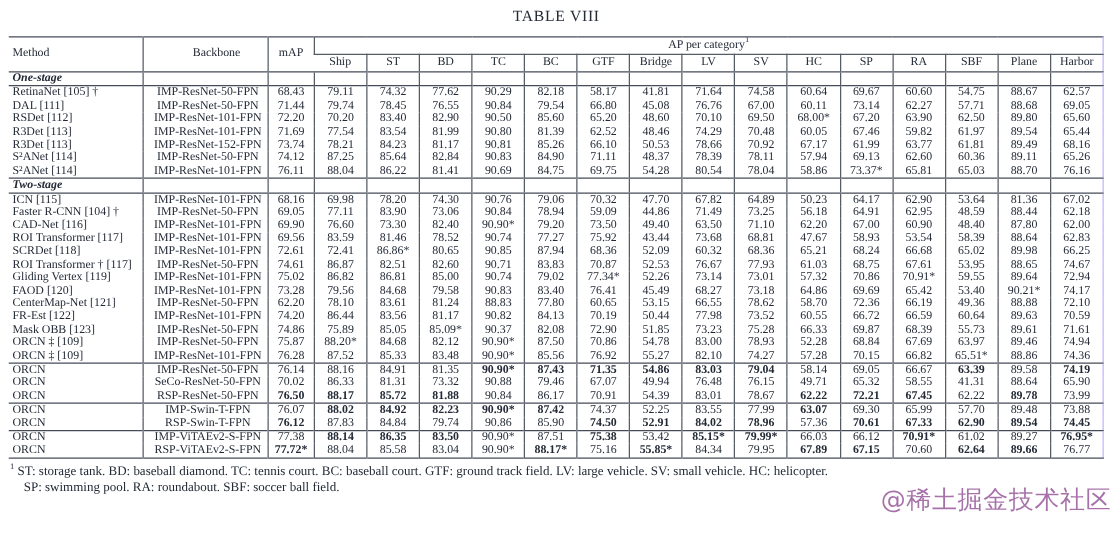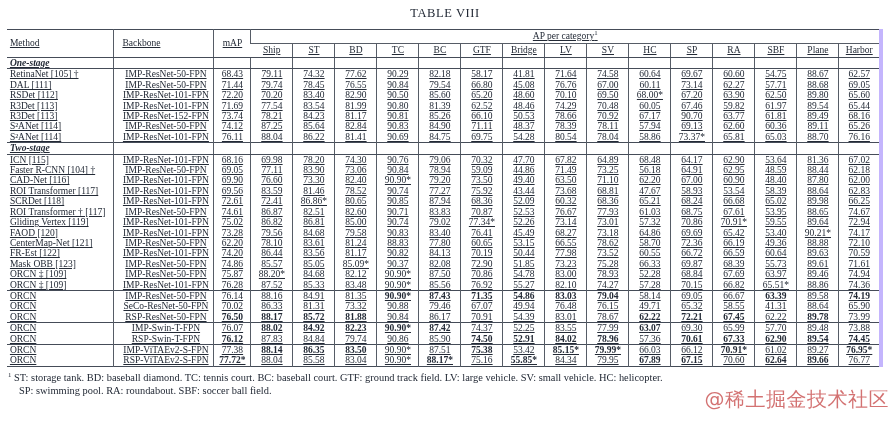--- a/index.html
+++ b/index.html
@@ -2,40 +2,40 @@
 <html><head>
 <meta charset="utf-8">
 <style>
   html,body{margin:0;padding:0;background:#ffffff;width:890px;height:431px;overflow:hidden;
     font-family:"Liberation Serif","DejaVu Serif",serif;color:#232a36;}
   .page{position:relative;width:890px;height:336px;}
   .title{ text-align:center;font-size:12.5px;letter-spacing:.6px;padding-top:6px;}
   .caption{ text-align:center;font-variant:small-caps;font-size:10.3px;line-height:13px;
     max-width:848px;margin:1px auto 0;}
   table{border-collapse:collapse;table-layout:fixed;width:876px;margin:8px auto 0;
-    border-top:1.4px solid #454c58;border-bottom:1.8px solid #454c58;border-right:4px solid #c4b5fd;text-decoration:underline;}
+    border-top:1.4px solid #454c58;border-bottom:1.8px solid #454c58;border-right:1px solid #c4b5fd;}
   th,td{font-weight:normal;font-size:9.5px;line-height:10.4px;height:10px;padding:0 1px;
     text-align:center;overflow:hidden;white-space:nowrap;}
   th+th,td+td{border-left:1px solid #565c66;}
   thead th{height:13px;line-height:13px;}
   thead tr.h2 th{border-bottom:1px solid #454c58;}
   th.rspan{border-bottom:1px solid #454c58;}
   th.apgroup{border-bottom:1px solid #565c66;}
   td.mcol,th.mcol{text-align:left;padding-left:3px;}
   td.bcol,th.bcol{text-align:center;padding-left:5px;}
-  th.bcol{padding-left:8px;text-align:left;}
+  th.bcol{padding-left:19px;text-align:center;}
   tr.sec td{border-bottom:1px solid #454c58;font-weight:bold;font-style:italic;text-align:left;padding-left:3px;}
   tr.sec2 td{border-top:1.6px solid #454c58;}
   tr.rule td{border-top:1.5px solid #454c58;}
   .b{font-weight:bold;}
   sup{font-size:6.8px;vertical-align:super;line-height:0;}
   .fn{width:874px;margin:4px auto 0;font-size:10.4px;line-height:13.5px;}
   .fn .l2{padding-left:11px;}
   .watermark{position:absolute;right:1px;top:386px;font-size:20px;letter-spacing:.5px;
-    color:#b91c1c;opacity:.62;font-family:"DejaVu Sans",sans-serif;pointer-events:none;}
+    color:#701a75;opacity:.62;font-family:"DejaVu Sans",sans-serif;pointer-events:none;}
 </style>
 </head>
 <body>
 
 <div class="page">
   <div class="title">TABLE VIII</div>
 
   <table>
     <colgroup>
       <col style="width:107px">
@@ -176,21 +176,21 @@
           <td>78.21</td>
           <td>84.23</td>
           <td>81.17</td>
           <td>90.81</td>
           <td>85.26</td>
           <td>66.10</td>
           <td>50.53</td>
           <td>78.66</td>
           <td>70.92</td>
           <td>67.17</td>
-          <td>90.70</td>
+          <td>61.99</td>
           <td>63.77</td>
           <td>61.81</td>
           <td>89.49</td>
           <td>68.16</td>
         </tr>
         <tr>
           <td class="mcol">S²ANet [114]</td>
           <td class="bcol">IMP-ResNet-50-FPN</td>
           <td>74.12</td>
           <td>87.25</td>
@@ -255,21 +255,21 @@
           <td>68.16</td>
           <td>69.98</td>
           <td>78.20</td>
           <td>74.30</td>
           <td>90.76</td>
           <td>79.06</td>
           <td>70.32</td>
           <td>47.70</td>
           <td>67.82</td>
           <td>64.89</td>
-          <td>68.48</td>
+          <td>50.23</td>
           <td>64.17</td>
           <td>62.90</td>
           <td>53.64</td>
           <td>81.36</td>
           <td>67.02</td>
         </tr>
         <tr>
           <td class="mcol">Faster R-CNN [104] †</td>
           <td class="bcol">IMP-ResNet-50-FPN</td>
           <td>69.05</td>
@@ -446,21 +446,21 @@
           <td>66.72</td>
           <td>66.59</td>
           <td>60.64</td>
           <td>89.63</td>
           <td>70.59</td>
         </tr>
         <tr>
           <td class="mcol">Mask OBB [123]</td>
           <td class="bcol">IMP-ResNet-50-FPN</td>
           <td>74.86</td>
-          <td>85.57</td>
+          <td>75.89</td>
           <td>85.05</td>
           <td>85.09*</td>
           <td>90.37</td>
           <td>82.08</td>
           <td>72.90</td>
           <td>51.85</td>
           <td>73.23</td>
           <td>75.28</td>
           <td>66.33</td>
           <td>69.87</td>

